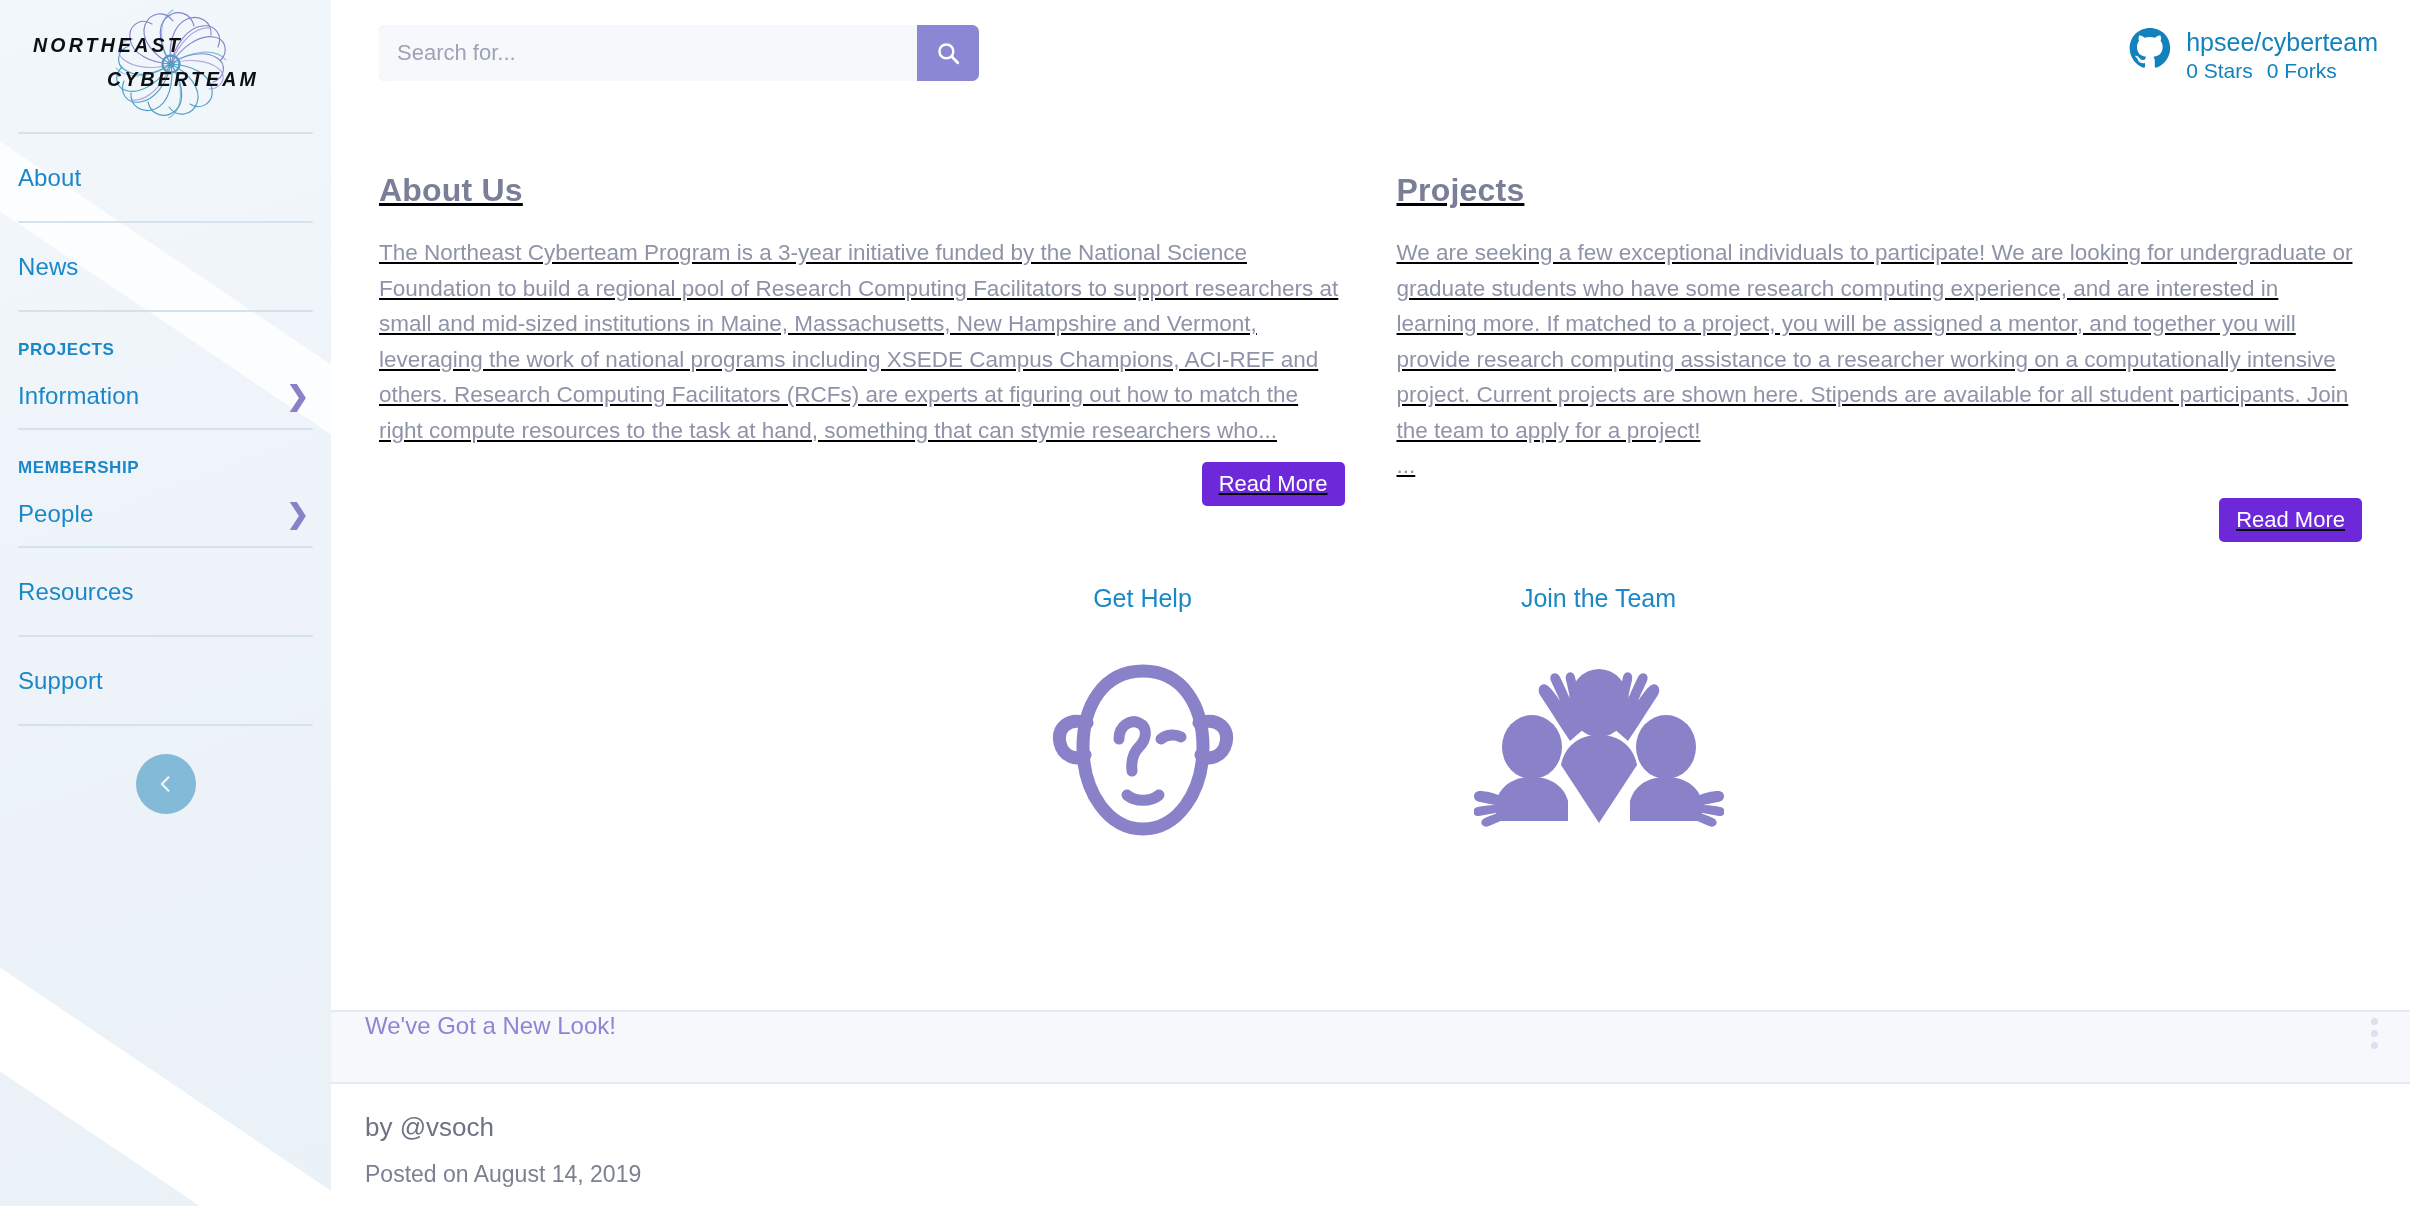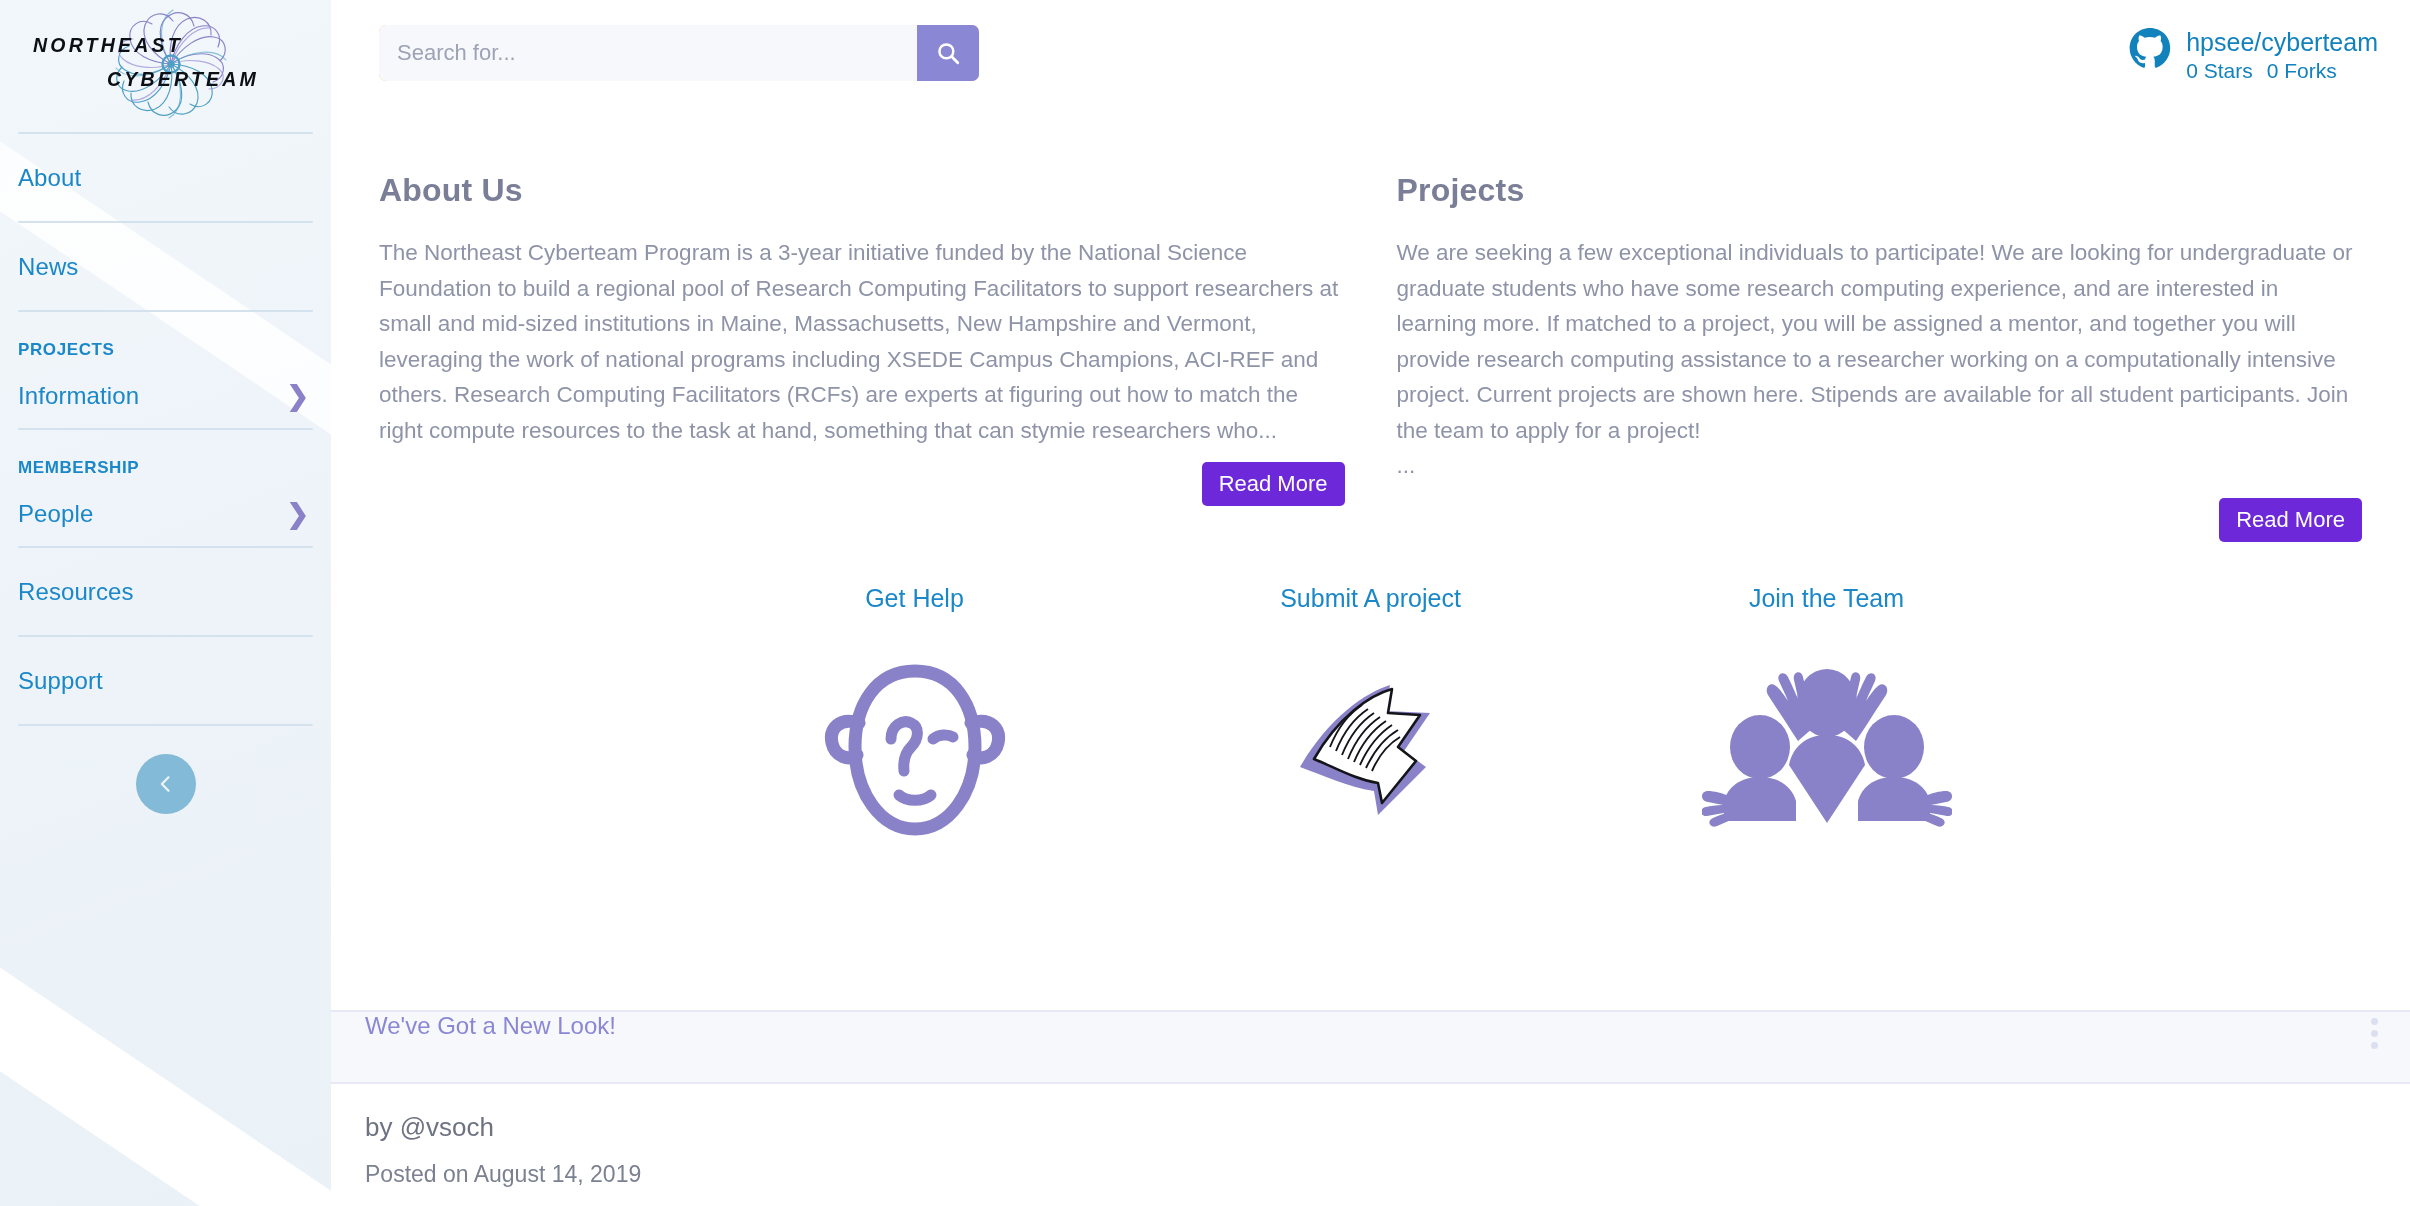--- a/index.html
+++ b/index.html
@@ -171,20 +171,21 @@
   .gh-icon svg { width: 44px; height: 44px; display: block; }
   .gh-text { display: flex; flex-direction: column; line-height: 1.25; }
   .gh-repo { font-size: 25px; color: #1282bd; }
   .gh-stats { font-size: 21px; color: #1282bd; display: flex; gap: 14px; }
 
   
   .cols {
     display: flex;
     padding: 60px 48px 0 48px;
     gap: 52px;
+    text-decoration: underline;
   }
   .col { flex: 1; min-width: 0; }
   .col-title {
     font-size: 32px;
     font-weight: bold;
     color: #7a7e96;
     margin-bottom: 26px;
     letter-spacing: .2px;
   }
   .col-body {
@@ -445,39 +446,20 @@
             </g>
             <g fill="none" stroke="#8a82c8" stroke-width="11" stroke-linecap="round">
               <path d="M76 84 C76 70 88 64 96 68 C105 72 104 84 96 92 C90 98 88 106 89 116"></path>
               <path d="M118 84 C124 79 133 79 138 82"></path>
               <path d="M84 140 C92 147 108 147 116 140"></path>
             </g>
           </svg>
         </span>
       </div>
 
-      <div class="action">
-        <span class="action-label">Submit A project</span>
-        <span class="action-art">
-          <svg width="185" height="190" viewBox="0 0 185 190">
-            <path d="M22 112 C50 64 86 38 112 30 L108 56 L152 58 L126 96 L148 112 L100 160 L96 136 C70 132 44 120 22 112 Z" fill="#8a82c8"></path>
-            <path d="M36 104 C60 62 92 40 114 34 L110 58 L142 60 L120 92 L138 106 L104 148 L100 128 C76 124 56 112 36 104 Z" fill="#ffffff" stroke="#14151a" stroke-width="2.6" stroke-linejoin="round"></path>
-            <g stroke="#14151a" stroke-width="1.9" fill="none">
-              <path d="M52 92 C60 72 72 58 84 50"></path>
-              <path d="M58 96 C66 76 78 62 90 54"></path>
-              <path d="M64 100 C72 80 84 66 96 58"></path>
-              <path d="M70 104 C78 84 90 70 102 62"></path>
-              <path d="M76 107 C84 88 96 74 108 66"></path>
-              <path d="M82 110 C90 92 102 78 114 70"></path>
-              <path d="M88 113 C96 96 108 82 120 75"></path>
-              <path d="M94 116 C101 100 112 88 122 82"></path>
-            </g>
-          </svg>
-        </span>
-      </div>
 
       <div class="action">
         <span class="action-label">Join the Team</span>
         <span class="action-art">
           <svg width="250" height="170" viewBox="0 0 250 170">
             <g fill="#8a82c8">
               <ellipse cx="125" cy="38" rx="30" ry="34"></ellipse>
               <path d="M125 70 C148 70 160 84 163 100 L125 158 L87 100 C90 84 102 70 125 70 Z"></path>
               <path d="M96 76 C84 58 74 42 66 30 C62 23 68 16 74 21 C78 24 82 30 86 36 C83 28 79 21 77 16 C74 9 82 5 86 12 C89 18 93 27 96 34 C95 27 93 20 92 15 C90 7 99 4 101 12 C103 21 106 33 108 42 L112 62 Z"></path>
               <path d="M154 76 C166 58 176 42 184 30 C188 23 182 16 176 21 C172 24 168 30 164 36 C167 28 171 21 173 16 C176 9 168 5 164 12 C161 18 157 27 154 34 C155 27 157 20 158 15 C160 7 151 4 149 12 C147 21 144 33 142 42 L138 62 Z"></path>

